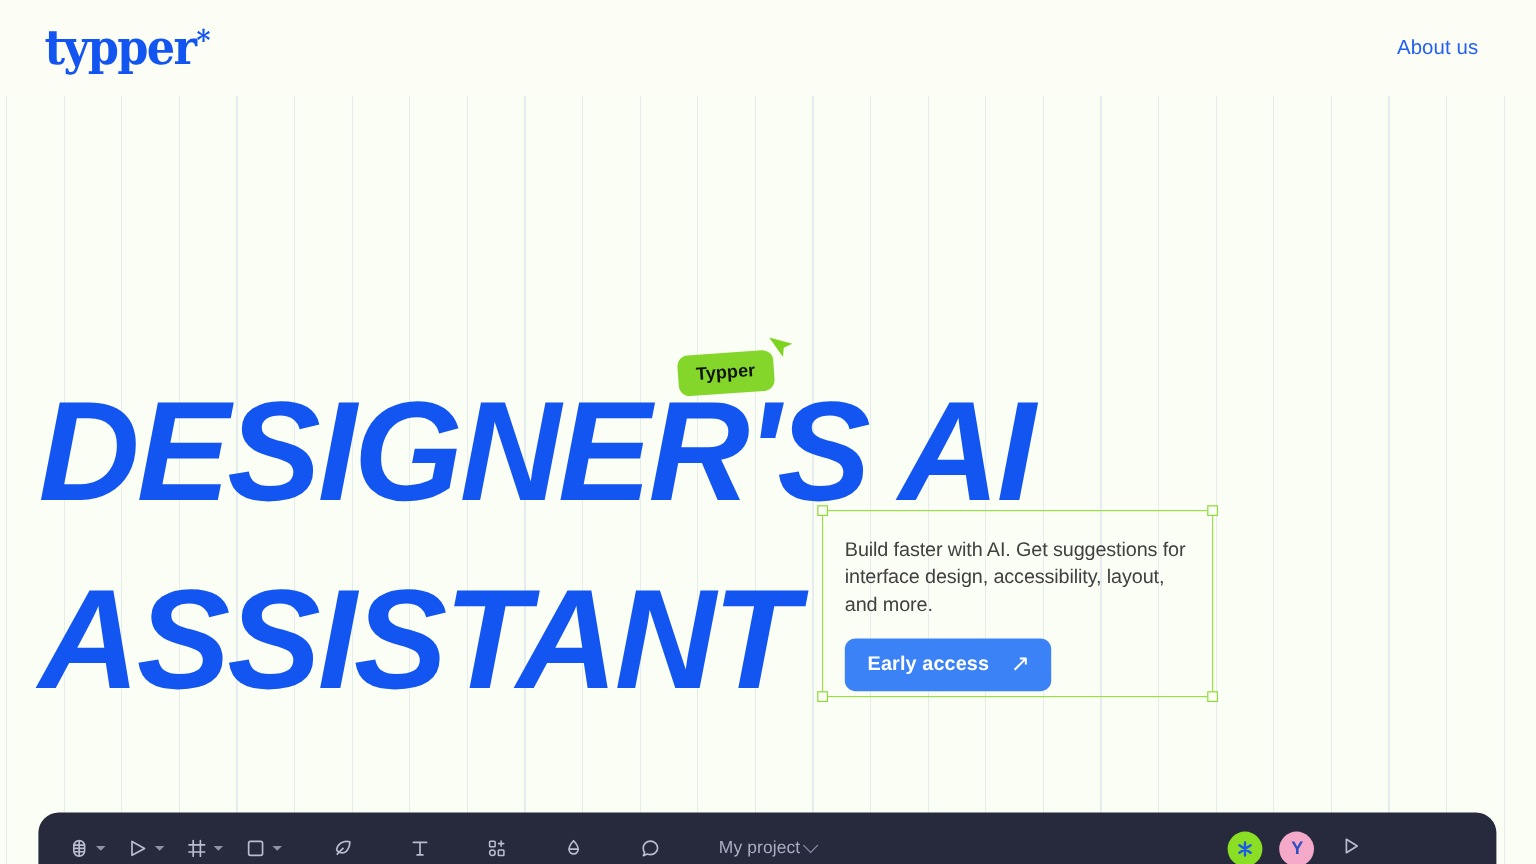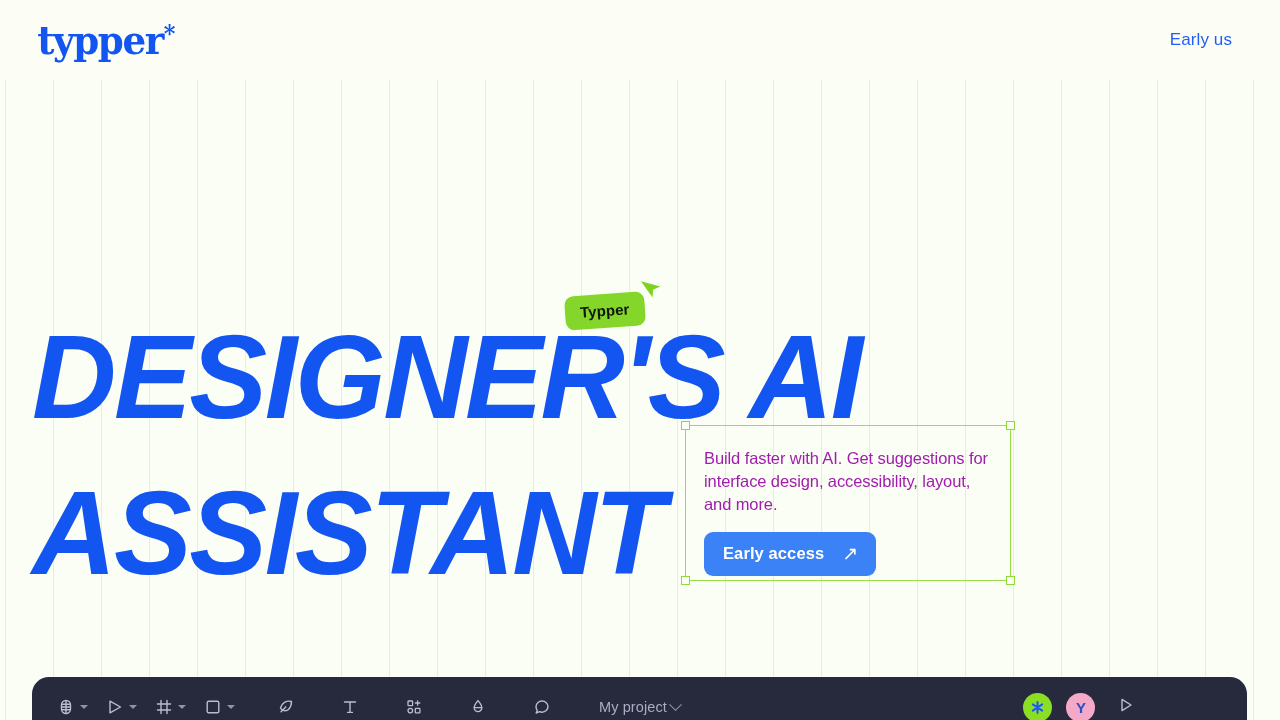--- a/index.html
+++ b/index.html
@@ -85,21 +85,21 @@
   }
   .handle.tl { left:-5px; top:-5px; }
   .handle.tr { right:-5px; top:-5px; }
   .handle.bl { left:-5px; bottom:-5px; }
   .handle.br { right:-5px; bottom:-5px; }
 
   #card-body {
     position:absolute; left:704px; top:447px; width:290px; z-index:5;
   }
   #card-text {
-    font-size:16.5px; line-height:1.38; color:#a21caf;
+    font-size:16.5px; line-height:1.38; color:#404040;
     letter-spacing:-0.1px; margin-bottom:17px;
   }
   #early-access {
     display:inline-flex; align-items:center; gap:18px;
     background:#3b82f6; color:#ffffff;
     font-size:16.5px; font-weight:bold; letter-spacing:0.1px;
     padding:12px 18px 13px 19px; border-radius:9px;
     border:none; cursor:pointer; font-family:inherit;
   }
   #early-access .arrow { font-size:19px; font-weight:normal; line-height:1; }
@@ -158,21 +158,21 @@
 
 <div id="stage">
 
   <div id="grid"></div>
 
   <div id="header">
     <div id="logo">
       <span>typper</span>
       <span class="star">*</span>
     </div>
-    <a id="about" href="#">Early us</a>
+    <a id="about" href="#">About us</a>
   </div>
 
   <div id="hero">
     <span class="hl">DESIGNER'S AI</span>
     <span class="hl">ASSISTANT</span>
   </div>
 
   <div id="cursor-group">
     <span id="cursor-arrow">
       <svg width="24" height="24" viewBox="0 0 24 24">

